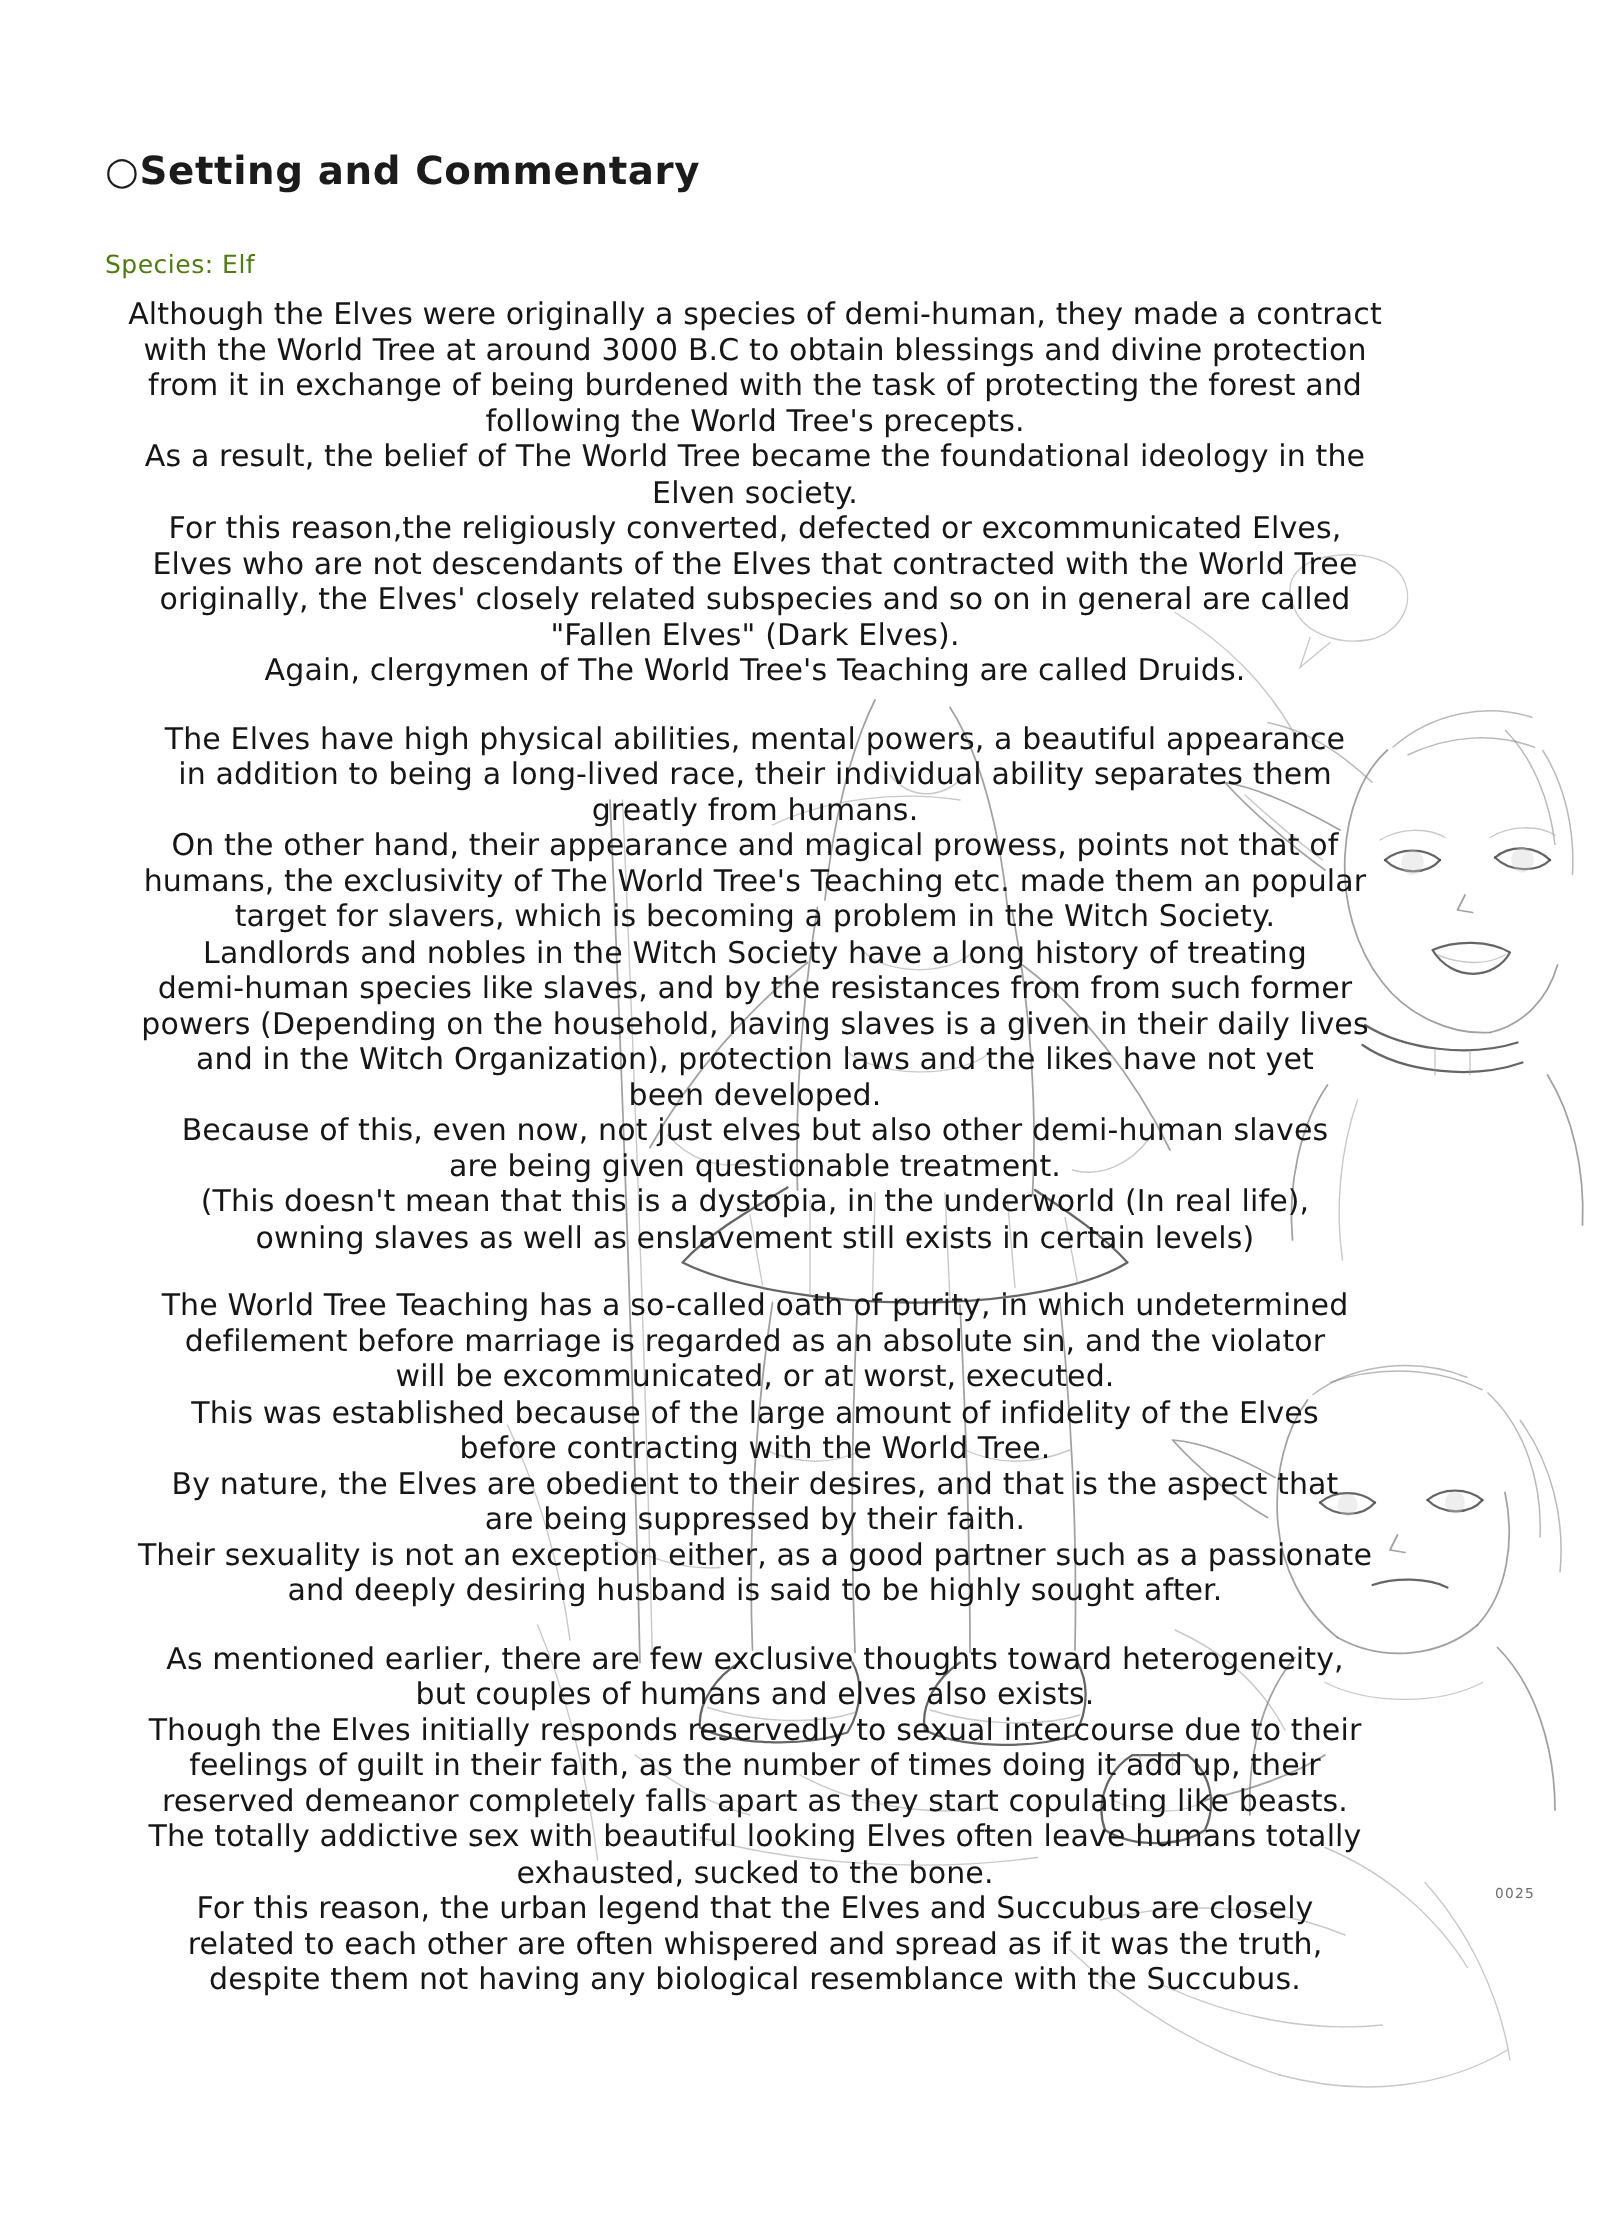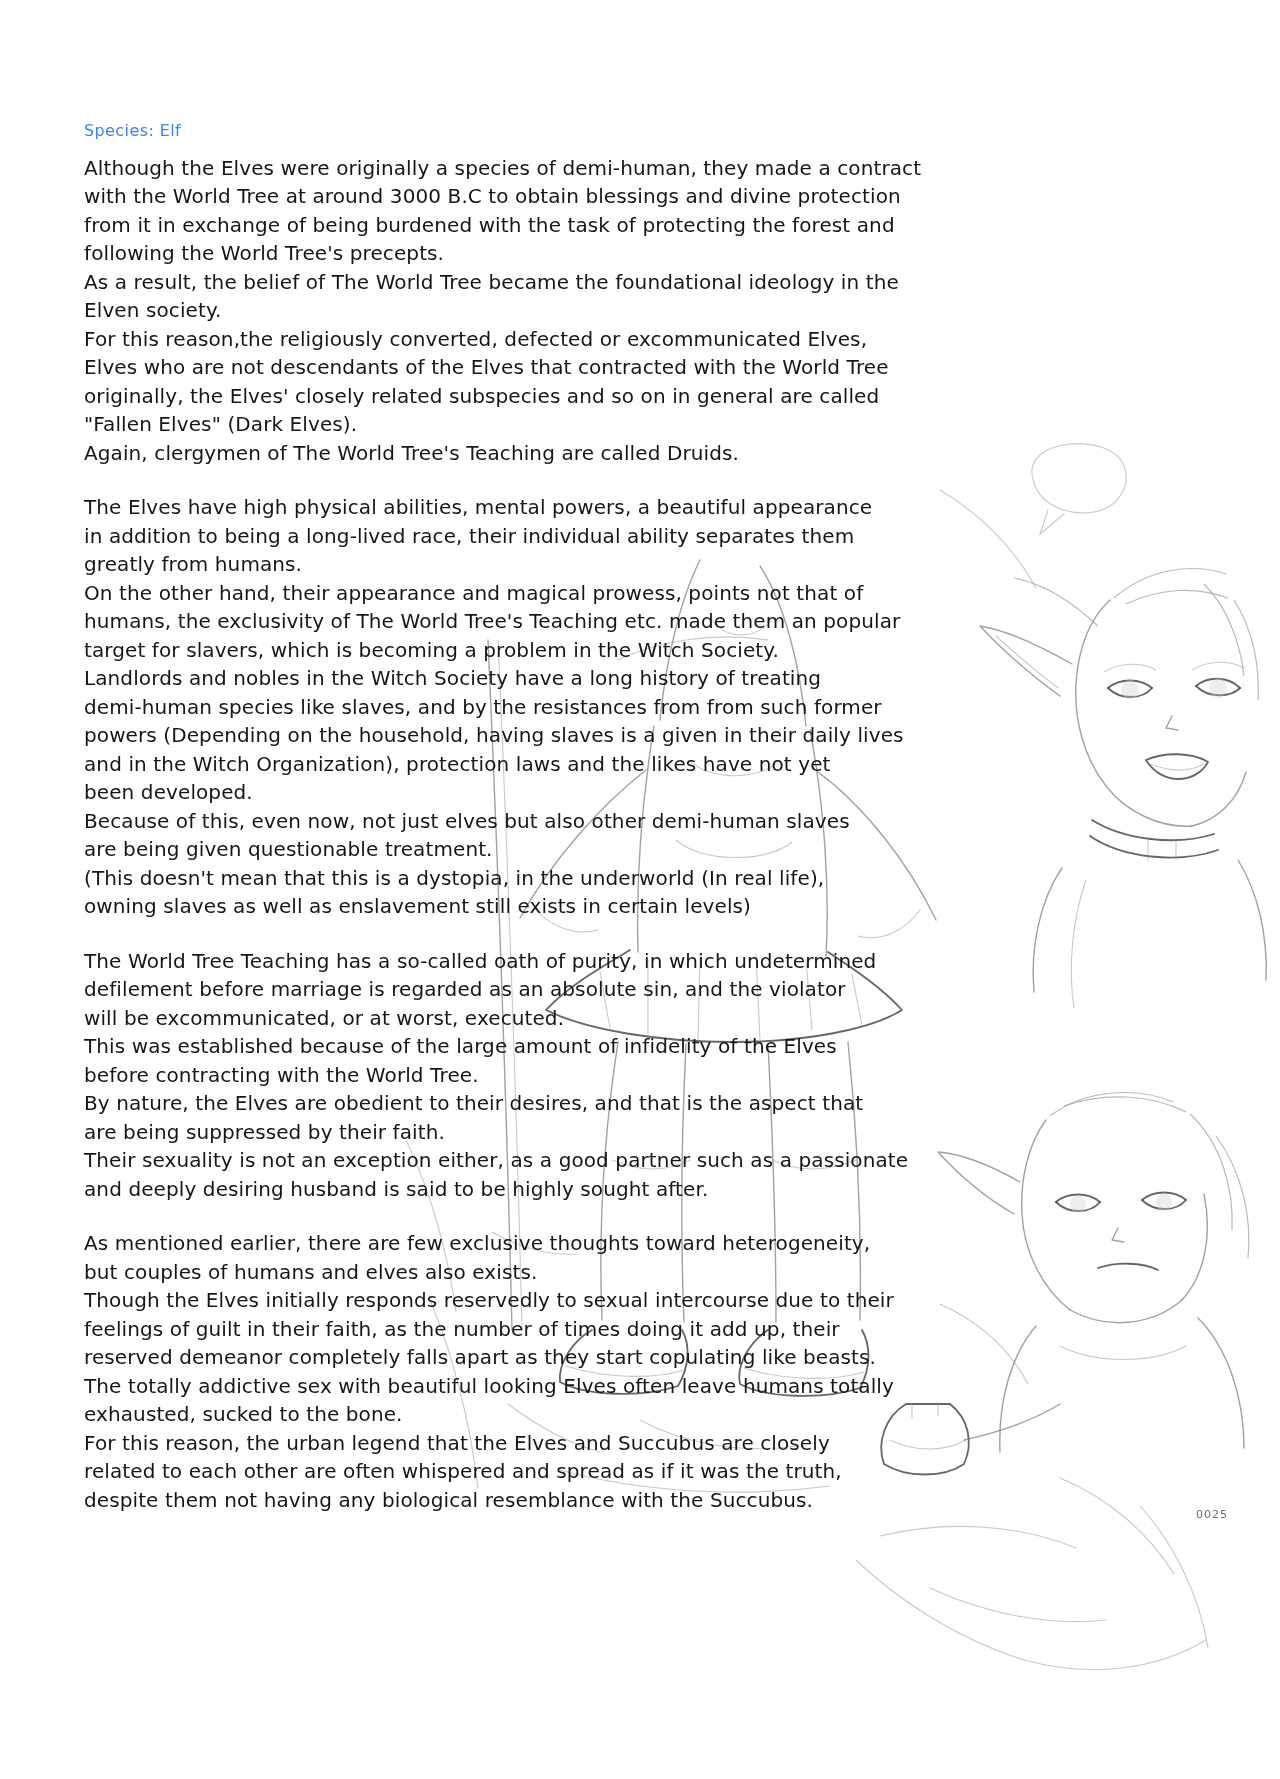--- a/index.html
+++ b/index.html
@@ -40,34 +40,35 @@
     font-family: "DejaVu Sans", sans-serif;
     font-size: 31px;
     font-weight: 600;
     letter-spacing: 0.5px;
     color: #1b1b1b;
     margin: 0 0 44px 0;
     line-height: 1.1;
   }
 
   .subhead {
-    font-size: 16px;
-    color: #3b82f6;
+    font-size: 20px;
+    color: #4d7c0f;
     letter-spacing: 0.4px;
     margin: 0 0 12px 0;
     line-height: 1.35;
   }
 
   .para {
-    font-size: 20px;
+    font-size: 24px;
     line-height: 28.5px;
     color: #161616;
     letter-spacing: 0.1px;
     margin: 0 0 26px 0;
     white-space: pre-line;
+    text-align: center;
   }
   .para:last-child { margin-bottom: 0; }
 
   .page-number {
     position: absolute;
     right: 52px;
     bottom: 258px;
     font-size: 11px;
     color: #6d6d6d;
     letter-spacing: 1px;
@@ -209,20 +210,21 @@
     <path class="sk-l" d="M940,1304 C980,1322 1010,1350 1028,1384"></path>
     <path class="sk-l" d="M508,1404 C540,1428 570,1444 600,1452"></path>
     <path class="sk-l" d="M492,1232 C520,1248 548,1256 576,1254"></path>
     <path class="sk-l" d="M618,660 C660,640 716,632 768,640"></path>
     <path class="sk-l" d="M940,490 C980,514 1014,548 1036,588"></path>
     <path class="sk-l" d="M406,1140 C430,1190 448,1252 456,1312"></path>
     <path class="sk-l" d="M640,1420 C684,1444 742,1454 796,1446"></path>
   </svg>
 
   <div class="text-col">
+    <h1 class="doc-title">○Setting and Commentary</h1>
 
     <div class="subhead">Species: Elf</div>
 
     <p class="para">Although the Elves were originally a species of demi-human, they made a contract
 with the World Tree at around 3000 B.C to obtain blessings and divine protection
 from it in exchange of being burdened with the task of protecting the forest and
 following the World Tree's precepts.
 As a result, the belief of The World Tree became the foundational ideology in the
 Elven society.
 For this reason,the religiously converted, defected or excommunicated Elves,

